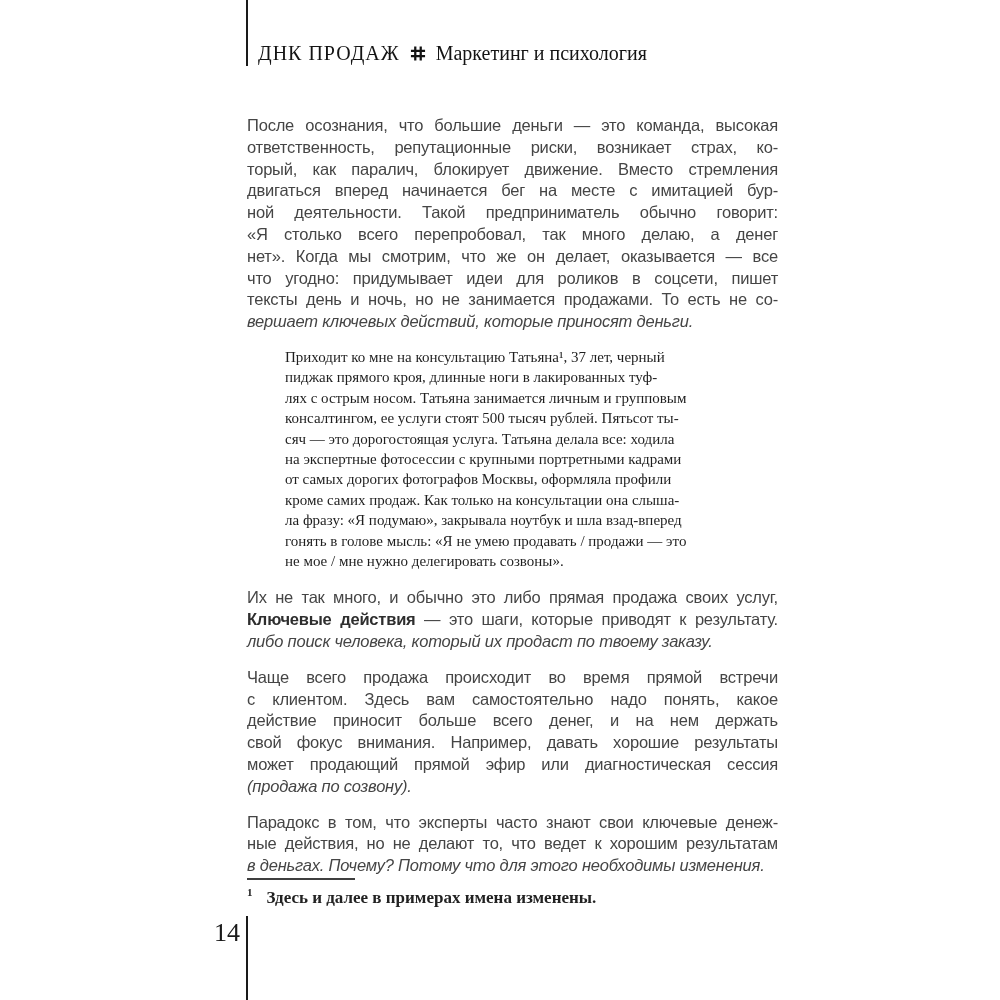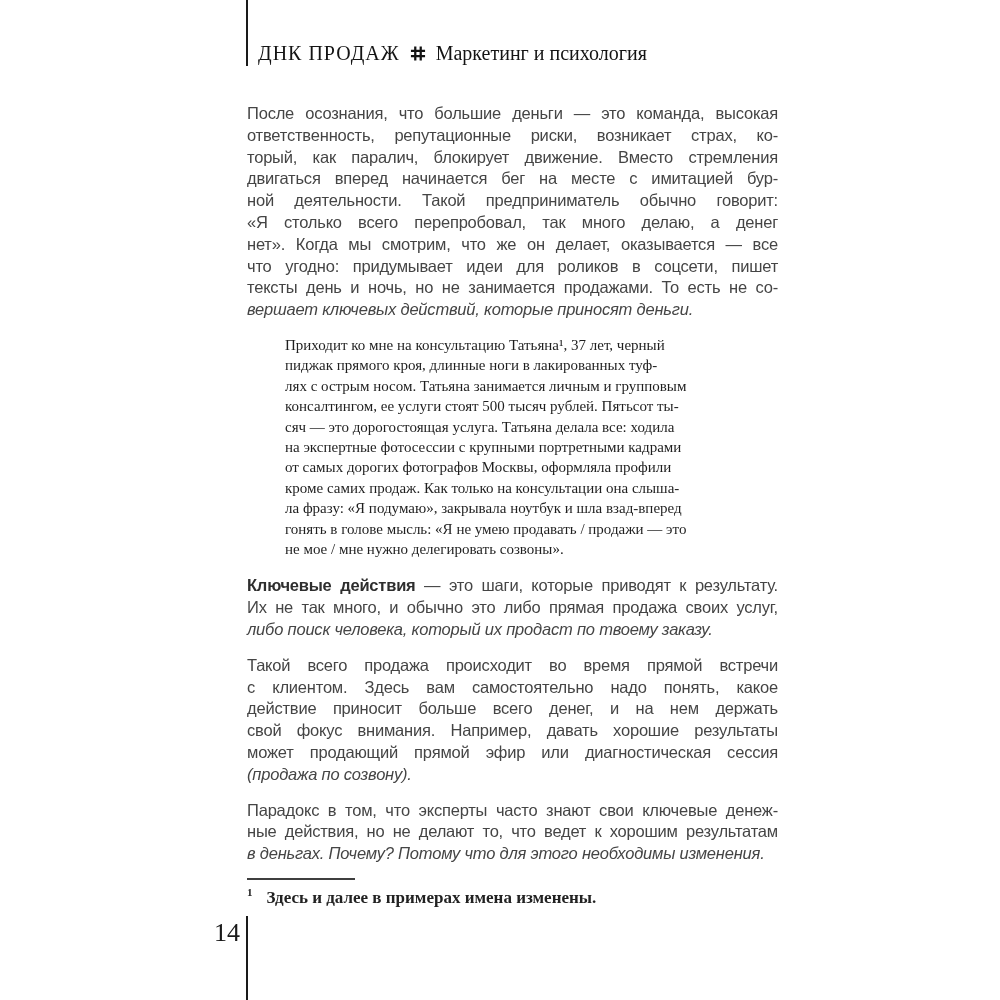--- a/index.html
+++ b/index.html
@@ -15,21 +15,21 @@
   .running-header{position:absolute;left:258px;top:42px;display:flex;align-items:center;
                   color:#141414;white-space:nowrap;}
   .book-title{font-family:"Liberation Serif","DejaVu Serif",serif;font-size:20px;
               letter-spacing:1px;font-weight:500;}
   .ornament{margin:0 10px;display:inline-flex;align-items:center;}
   .chapter-title{font-family:"Liberation Serif","DejaVu Serif",serif;font-size:20px;
                  font-weight:500;}
 
   
   .text-column{position:absolute;left:247px;top:103px;width:531px;}
-  .para{margin:0 0 14px 0;}
+  .para{margin:12px 0 14px 0;}
   .para.body{font-size:16.5px;line-height:21.8px;letter-spacing:-0.2px;color:#454545;}
   .para.body .line{text-align:justify;text-align-last:justify;}
   .para.body .line.final{text-align-last:left;font-style:italic;}
   .para.body b{color:#2e2e2e;font-weight:700;}
   .para.quote{margin:3px 0 16px 38px;
               font-family:"Liberation Serif","DejaVu Serif",serif;
               font-size:15px;line-height:20.4px;letter-spacing:0;color:#1f1f1f;}
   .para.quote .line{text-align:left;}
 
   
@@ -83,26 +83,26 @@
         <div class="line">консалтингом, ее услуги стоят 500 тысяч рублей. Пятьсот ты-</div>
         <div class="line">сяч — это дорогостоящая услуга. Татьяна делала все: ходила</div>
         <div class="line">на экспертные фотосессии с крупными портретными кадрами</div>
         <div class="line">от самых дорогих фотографов Москвы, оформляла профили</div>
         <div class="line">кроме самих продаж. Как только на консультации она слыша-</div>
         <div class="line">ла фразу: «Я подумаю», закрывала ноутбук и шла взад-вперед</div>
         <div class="line">гонять в голове мысль: «Я не умею продавать / продажи — это</div>
         <div class="line final">не мое / мне нужно делегировать созвоны».</div>
       </div>
       <div class="para body">
+        <div class="line">Их не так много, и обычно это либо прямая продажа своих услуг,</div>
         <div class="line"><b>Ключевые действия</b> — это шаги, которые приводят к результату.</div>
-        <div class="line">Их не так много, и обычно это либо прямая продажа своих услуг,</div>
         <div class="line final">либо поиск человека, который их продаст по твоему заказу.</div>
       </div>
       <div class="para body">
-        <div class="line">Такой всего продажа происходит во время прямой встречи</div>
+        <div class="line">Чаще всего продажа происходит во время прямой встречи</div>
         <div class="line">с клиентом. Здесь вам самостоятельно надо понять, какое</div>
         <div class="line">действие приносит больше всего денег, и на нем держать</div>
         <div class="line">свой фокус внимания. Например, давать хорошие результаты</div>
         <div class="line">может продающий прямой эфир или диагностическая сессия</div>
         <div class="line final">(продажа по созвону).</div>
       </div>
       <div class="para body">
         <div class="line">Парадокс в том, что эксперты часто знают свои ключевые денеж-</div>
         <div class="line">ные действия, но не делают то, что ведет к хорошим результатам</div>
         <div class="line final">в деньгах. Почему? Потому что для этого необходимы изменения.</div>

